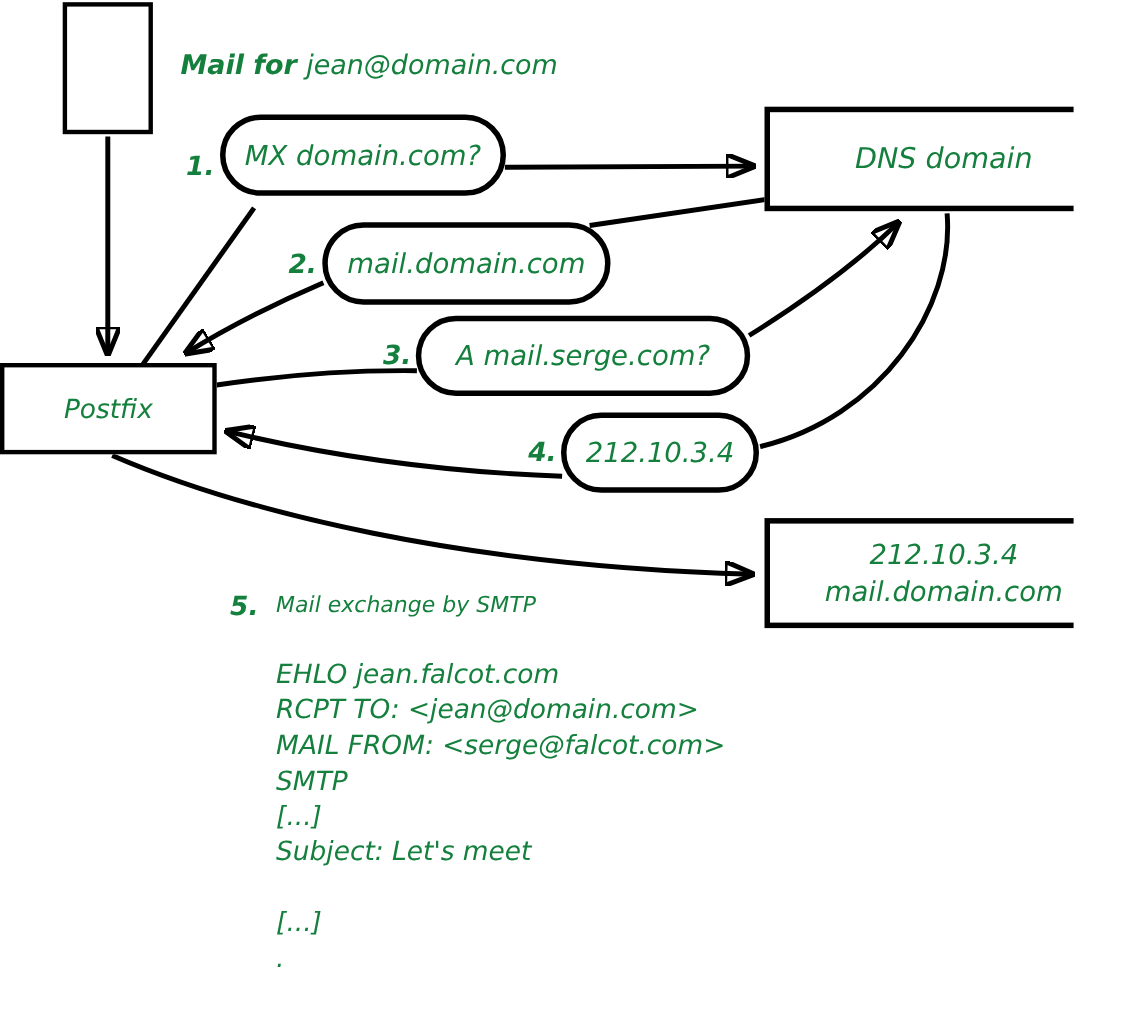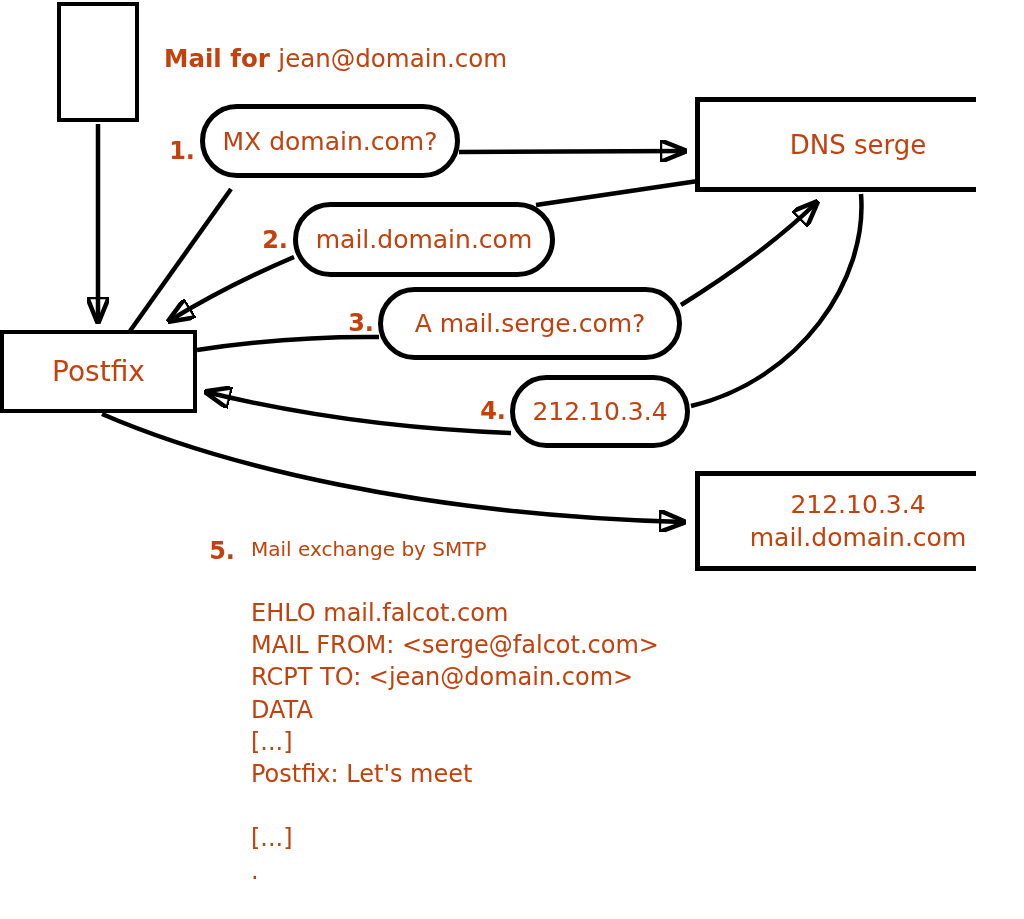--- a/index.html
+++ b/index.html
@@ -1,39 +1,40 @@
 <!DOCTYPE html>
 <html><head>
 <meta charset="utf-8">
 <style>
   html, body { margin: 0; padding: 0; background: #ffffff; }
   .stage {
     position: relative;
     width: 976px;
     height: 919px;
     background: #ffffff;
-    color: #c2410c;
+    color: #15803d;
     font-family: "DejaVu Sans", "Liberation Sans", sans-serif;
     overflow: hidden;
+    font-style: italic;
   }
   .wires { position: absolute; left: 0; top: 0; width: 1024px; height: 919px; }
   .wires path { fill: none; stroke: #000000; stroke-width: 4.5px; }
 
   .box {
     position: absolute;
     box-sizing: border-box;
     border: 5px solid #000000;
     background: #ffffff;
     display: flex;
     align-items: center;
     justify-content: center;
     text-align: center;
   }
   .envelope { left: 57px; top: 2px; width: 82px; height: 120px; border-width: 4px; }
-  .postfix  { left: 0px;  top: 330px; width: 197px; height: 83px; border-width: 4px; font-size: 28px; }
+  .postfix  { left: 0px;  top: 330px; width: 197px; height: 83px; border-width: 4px; font-size: 24px; }
   .dns      { left: 695px; top: 97px; width: 326px; height: 95px; font-size: 26px; }
   .mailserver { left: 695px; top: 471px; width: 326px; height: 100px; font-size: 25px;
                 flex-direction: column; line-height: 33px; }
 
   .bubble {
     position: absolute;
     box-sizing: border-box;
     border: 5px solid #000000;
     border-radius: 40px;
     background: #ffffff;
@@ -130,36 +131,36 @@
   <div class="num n4">4.</div>
   <div class="bubble b4">
       <span>212.10.3.4</span>
     </div>
 
   <div class="box postfix">
       <span>Postfix</span>
     </div>
 
   <div class="box dns">
-      <span>DNS serge</span>
+      <span>DNS domain</span>
     </div>
 
   <div class="box mailserver">
     <span>212.10.3.4</span>
     <span>mail.domain.com</span>
   </div>
 
   <div class="num n5">5.</div>
   <div class="step5-label">Mail exchange by SMTP</div>
 
   <div class="smtp">
-    <div class="line">EHLO mail.falcot.com</div>
+    <div class="line">EHLO jean.falcot.com</div>
+    <div class="line">RCPT TO: &lt;jean@domain.com&gt;</div>
     <div class="line">MAIL FROM: &lt;serge@falcot.com&gt;</div>
-    <div class="line">RCPT TO: &lt;jean@domain.com&gt;</div>
-    <div class="line">DATA</div>
+    <div class="line">SMTP</div>
     <div class="line">[...]</div>
-    <div class="line">Postfix: Let's meet</div>
+    <div class="line">Subject: Let's meet</div>
     <div class="line"></div>
     <div class="line">[...]</div>
     <div class="line">.</div>
   </div>
 
 </div>
 
 </body></html>

